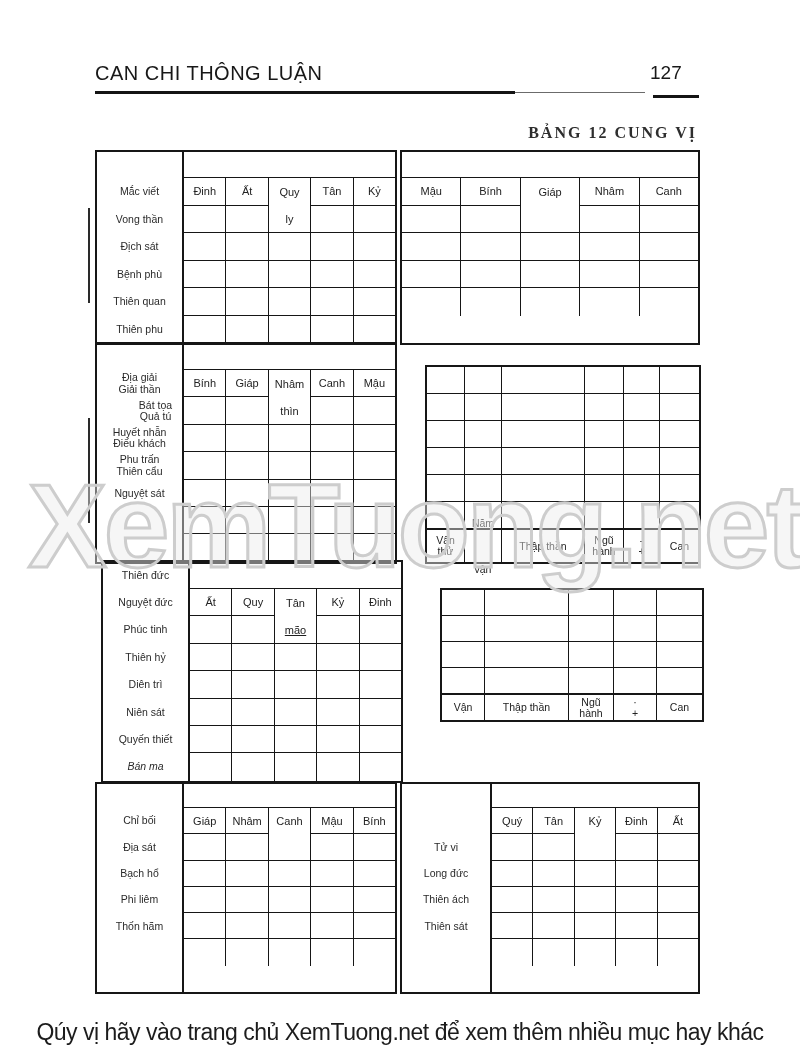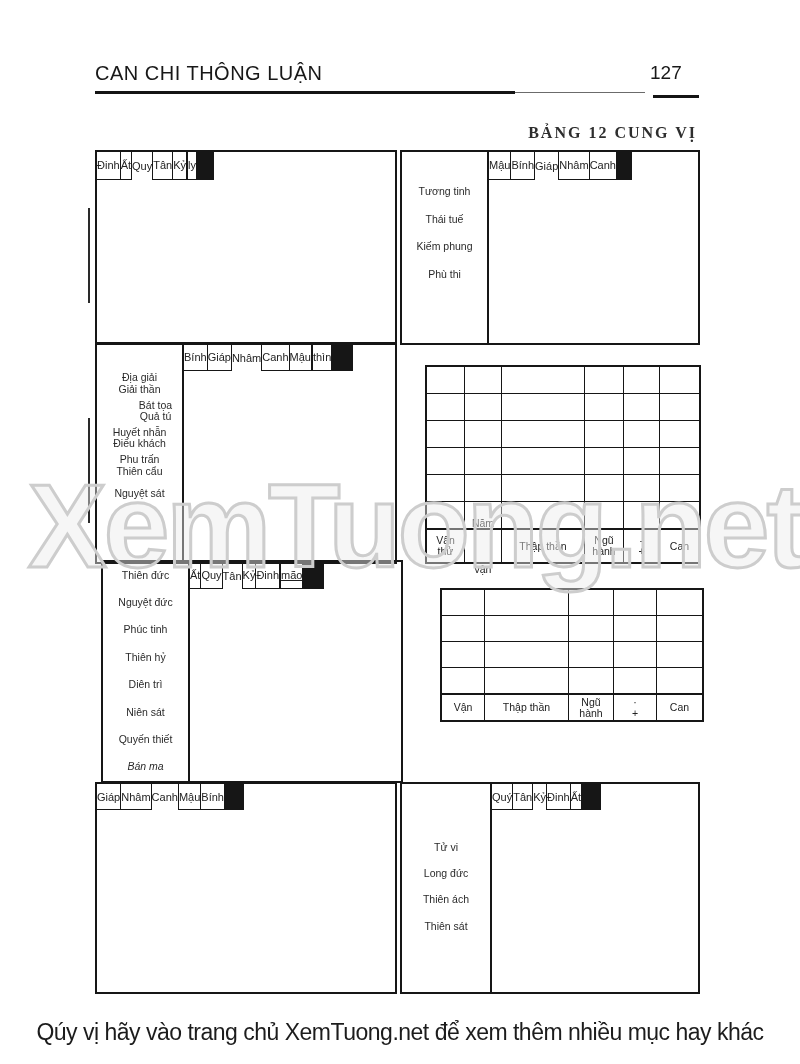--- a/index.html
+++ b/index.html
@@ -36,21 +36,21 @@
     font-size: 118px; font-weight: 700; letter-spacing: -3px;
     color: rgba(235,235,235,0.45);
     -webkit-text-stroke: 3px #cdcdcd;
     z-index: 30; pointer-events: none; white-space: nowrap;
   }
   
   .ltable { position:absolute; border:2px solid #161616; display:flex; background:transparent; z-index:2; }
   .lcol { border-right:2px solid #161616; display:flex; flex-direction:column; flex:none; }
   .lrow { display:flex; flex-direction:column; align-items:center; justify-content:center;
           text-align:center; font-size:10.5px; line-height:11.5px; color:#2a2a2a; flex:none; }
-  .darea { flex:1; display:flex; }
+  .darea { flex:1; display:flex; flex-direction:column; }
   .dband { border-bottom:1.5px solid #161616; flex:none; }
   .drow { display:flex; flex:none; }
   .dcell { flex:1; border-right:1.5px solid #161616; border-bottom:1.5px solid #161616;
            display:flex; align-items:center; justify-content:center;
            font-size:11px; color:#222; }
   .dcell.last-col { border-right:none; }
   .dcell.last-row { border-bottom:none; }
   .dcell.no-bottom { border-bottom:none; }
   
   .gtable { position:absolute; border:2px solid #161616; display:flex; flex-direction:column; z-index:2; }
@@ -78,20 +78,41 @@
   <div class="rule-b"></div>
   <div class="rule-c"></div>
 
   <div class="caption">BẢNG 12 CUNG VỊ</div>
 
   <div class="artifact" style="left:88px; top:208px; height:95px;"></div>
   <div class="artifact" style="left:88px; top:418px; height:105px;"></div>
 
   <div id="tables-root">
       <div class="ltable" style="left: 95px; top: 150px; width: 302px; height: 195px;">
+        <div class="lcol" style="width: 87px;">
+          <div class="lrow" style="height: 26px;"></div>
+          <div class="lrow" style="height: 27.5px;">
+            <span>Mắc viết</span>
+          </div>
+          <div class="lrow" style="height: 27.5px;">
+            <span>Vong thần</span>
+          </div>
+          <div class="lrow" style="height: 27.5px;">
+            <span>Địch sát</span>
+          </div>
+          <div class="lrow" style="height: 27.5px;">
+            <span>Bệnh phù</span>
+          </div>
+          <div class="lrow" style="height: 27.5px;">
+            <span>Thiên quan</span>
+          </div>
+          <div class="lrow" style="height: 27.5px;">
+            <span>Thiên phu</span>
+          </div>
+        </div>
         <div class="darea">
           <div class="dband" style="height: 26px;"></div>
           <div class="drow" style="height: 27.5px;">
             <div class="dcell">Đinh</div>
             <div class="dcell">Ất</div>
             <div class="dcell no-bottom">Quy</div>
             <div class="dcell">Tân</div>
             <div class="dcell last-col">Kỷ</div>
           </div>
           <div class="drow" style="height: 27.5px;">
@@ -125,37 +146,20 @@
           <div class="drow" style="height: 27.5px;">
             <div class="dcell last-row"></div>
             <div class="dcell last-row"></div>
             <div class="dcell last-row"></div>
             <div class="dcell last-row"></div>
             <div class="dcell last-col last-row"></div>
           </div>
         </div>
       </div>
       <div class="ltable" style="left: 400px; top: 150px; width: 300px; height: 195px;">
-        <div class="lcol" style="width: 87px;">
-          <div class="lrow" style="height: 26px;"></div>
-          <div class="lrow" style="height: 27.5px;">
-            <span>Tương tinh</span>
-          </div>
-          <div class="lrow" style="height: 27.5px;">
-            <span>Thái tuế</span>
-          </div>
-          <div class="lrow" style="height: 27.5px;">
-            <span>Kiếm phung</span>
-          </div>
-          <div class="lrow" style="height: 27.5px;">
-            <span>Phù thi</span>
-          </div>
-          <div class="lrow" style="height: 27.5px;"></div>
-          <div class="lrow" style="height: 27.5px;"></div>
-        </div>
         <div class="darea">
           <div class="dband" style="height: 26px;"></div>
           <div class="drow" style="height: 27.5px;">
             <div class="dcell">Mậu</div>
             <div class="dcell">Bính</div>
             <div class="dcell no-bottom">Giáp</div>
             <div class="dcell">Nhâm</div>
             <div class="dcell last-col">Canh</div>
           </div>
           <div class="drow" style="height: 27.5px;">
@@ -340,20 +344,40 @@
           <div class="drow" style="height: 27.4px;">
             <div class="dcell last-row"></div>
             <div class="dcell last-row"></div>
             <div class="dcell last-row"></div>
             <div class="dcell last-row"></div>
             <div class="dcell last-col last-row"></div>
           </div>
         </div>
       </div>
       <div class="ltable" style="left: 95px; top: 782px; width: 302px; height: 212.1px;">
+        <div class="lcol" style="width: 87px;">
+          <div class="lrow" style="height: 24px;"></div>
+          <div class="lrow" style="height: 26.3px;">
+            <span>Chỉ bối</span>
+          </div>
+          <div class="lrow" style="height: 26.3px;">
+            <span>Địa sát</span>
+          </div>
+          <div class="lrow" style="height: 26.3px;">
+            <span>Bạch hổ</span>
+          </div>
+          <div class="lrow" style="height: 26.3px;">
+            <span>Phi liêm</span>
+          </div>
+          <div class="lrow" style="height: 26.3px;">
+            <span>Thốn hãm</span>
+          </div>
+          <div class="lrow" style="height: 26.3px;"></div>
+          <div class="lrow" style="height: 26.3px;"></div>
+        </div>
         <div class="darea">
           <div class="dband" style="height: 24px;"></div>
           <div class="drow" style="height: 26.3px;">
             <div class="dcell">Giáp</div>
             <div class="dcell">Nhâm</div>
             <div class="dcell no-bottom">Canh</div>
             <div class="dcell">Mậu</div>
             <div class="dcell last-col">Bính</div>
           </div>
           <div class="drow" style="height: 26.3px;">

